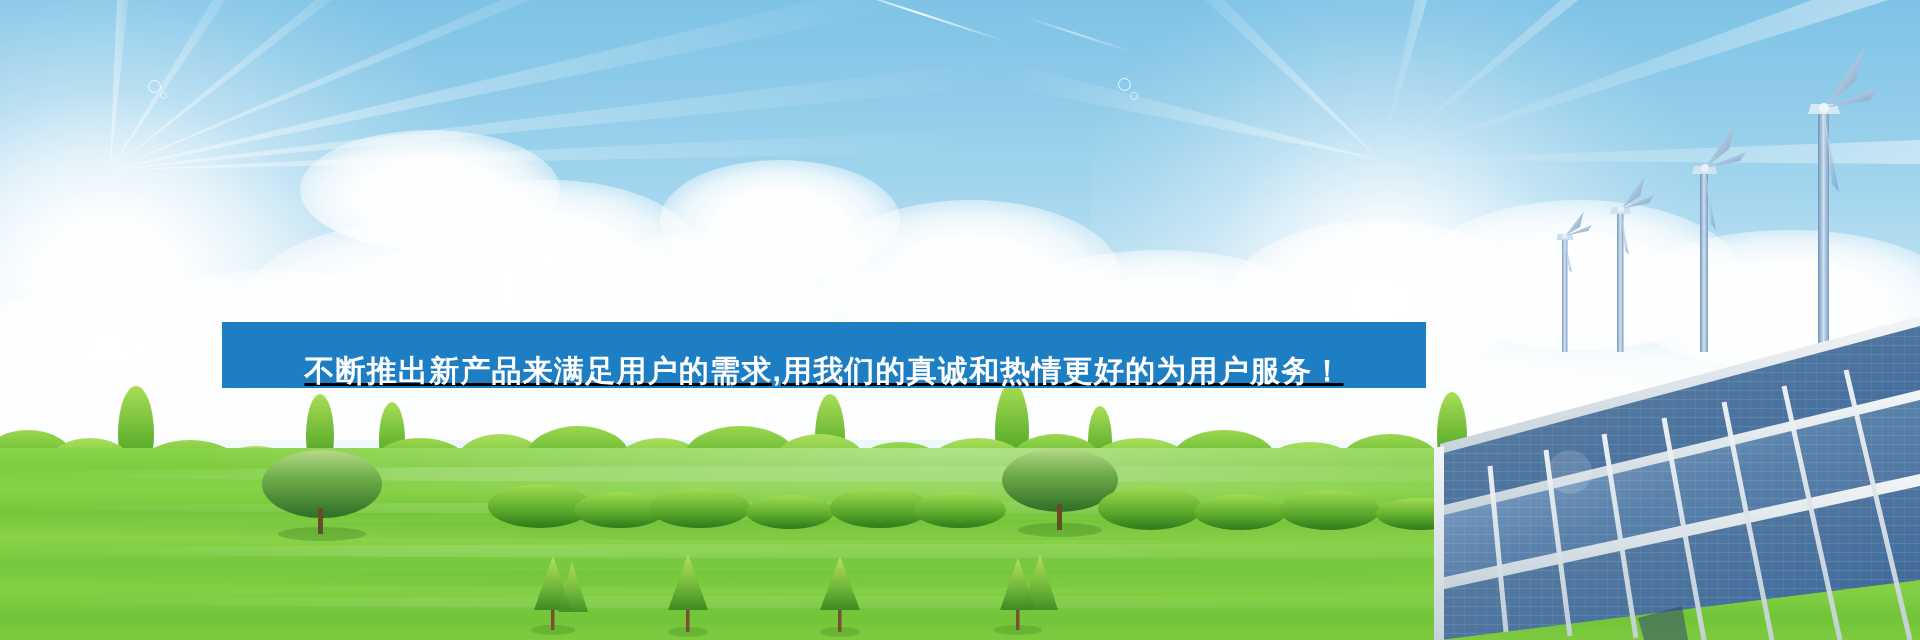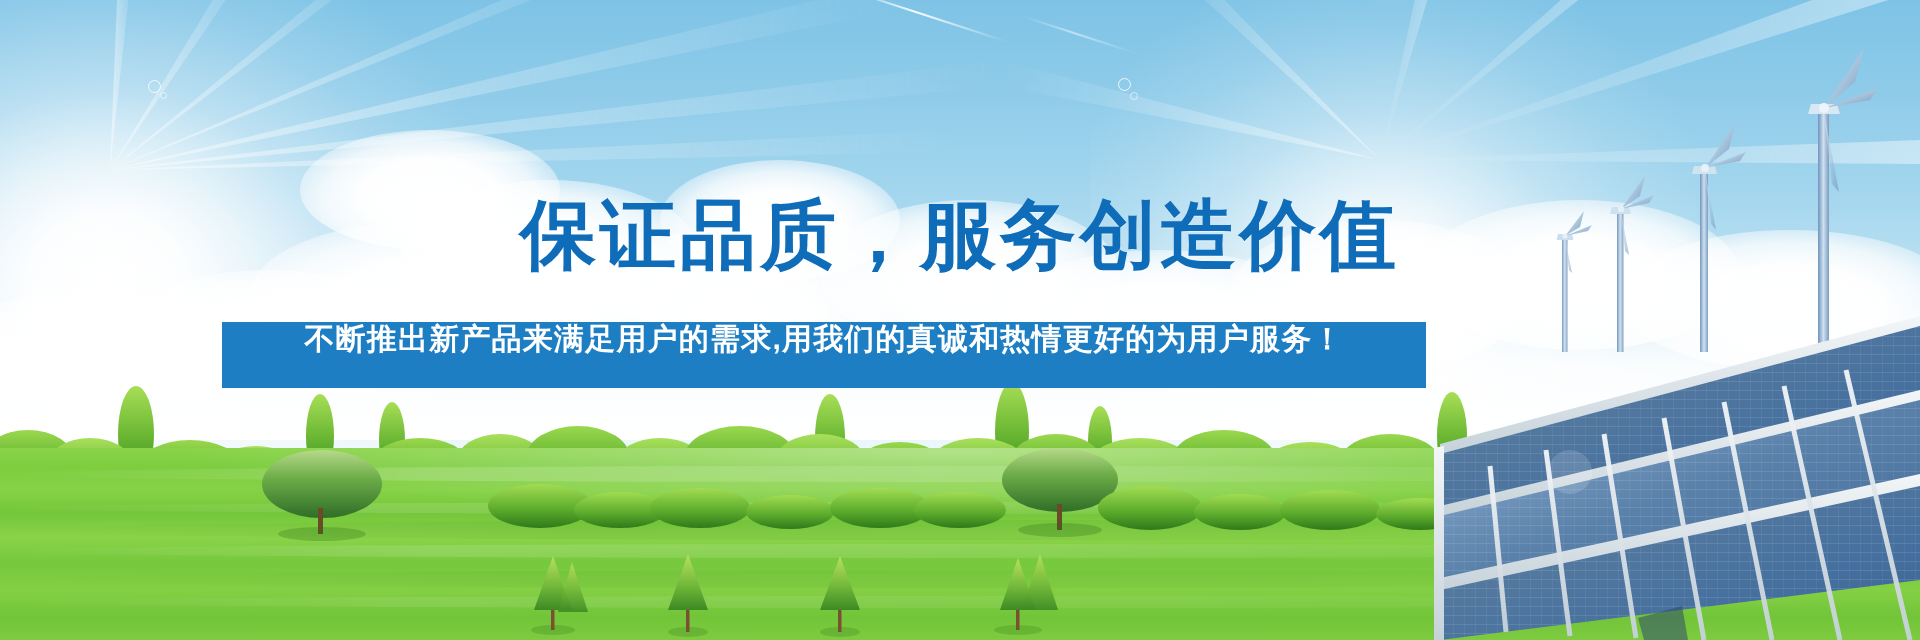--- a/index.html
+++ b/index.html
@@ -154,22 +154,23 @@
     white-space:nowrap;
     text-shadow:0 1px 0 rgba(255,255,255,.45);
   }
 
   .subtitle-bar {
     position:absolute;
     left:222px; top:322px;
     width:1204px; height:66px;
     background:#1d7ec4;
     display:flex;
-    align-items:flex-start;
+    align-items:flex-end;
     justify-content:center;
+    text-decoration:underline;
   }
   .subtitle-text {
     color:#ffffff;
     font-size:30px;
     line-height:34px;
     font-weight:bold;
     letter-spacing:1.2px;
     white-space:nowrap;
   }
 </style>
@@ -478,19 +479,18 @@
       <line x1="490" y1="340" x2="426" y2="70"></line>
     </g>
 
     <polygon points="14,148 24,146 24,340 14,340" fill="url(#frame)"></polygon>
 
     <circle cx="150" cy="172" r="22" fill="#ffffff" opacity="0.14"></circle>
 
     <polygon points="218,318 262,306 268,340 224,340" fill="#2f4a6b" opacity=".55"></polygon>
   </svg>
 
-  <div class="headline">保证品质，服务创造价值</div>
 
   <div class="subtitle-bar">
     <span class="subtitle-text">不断推出新产品来满足用户的需求,用我们的真诚和热情更好的为用户服务！</span>
   </div>
 
 </div>
 
 </body></html>

